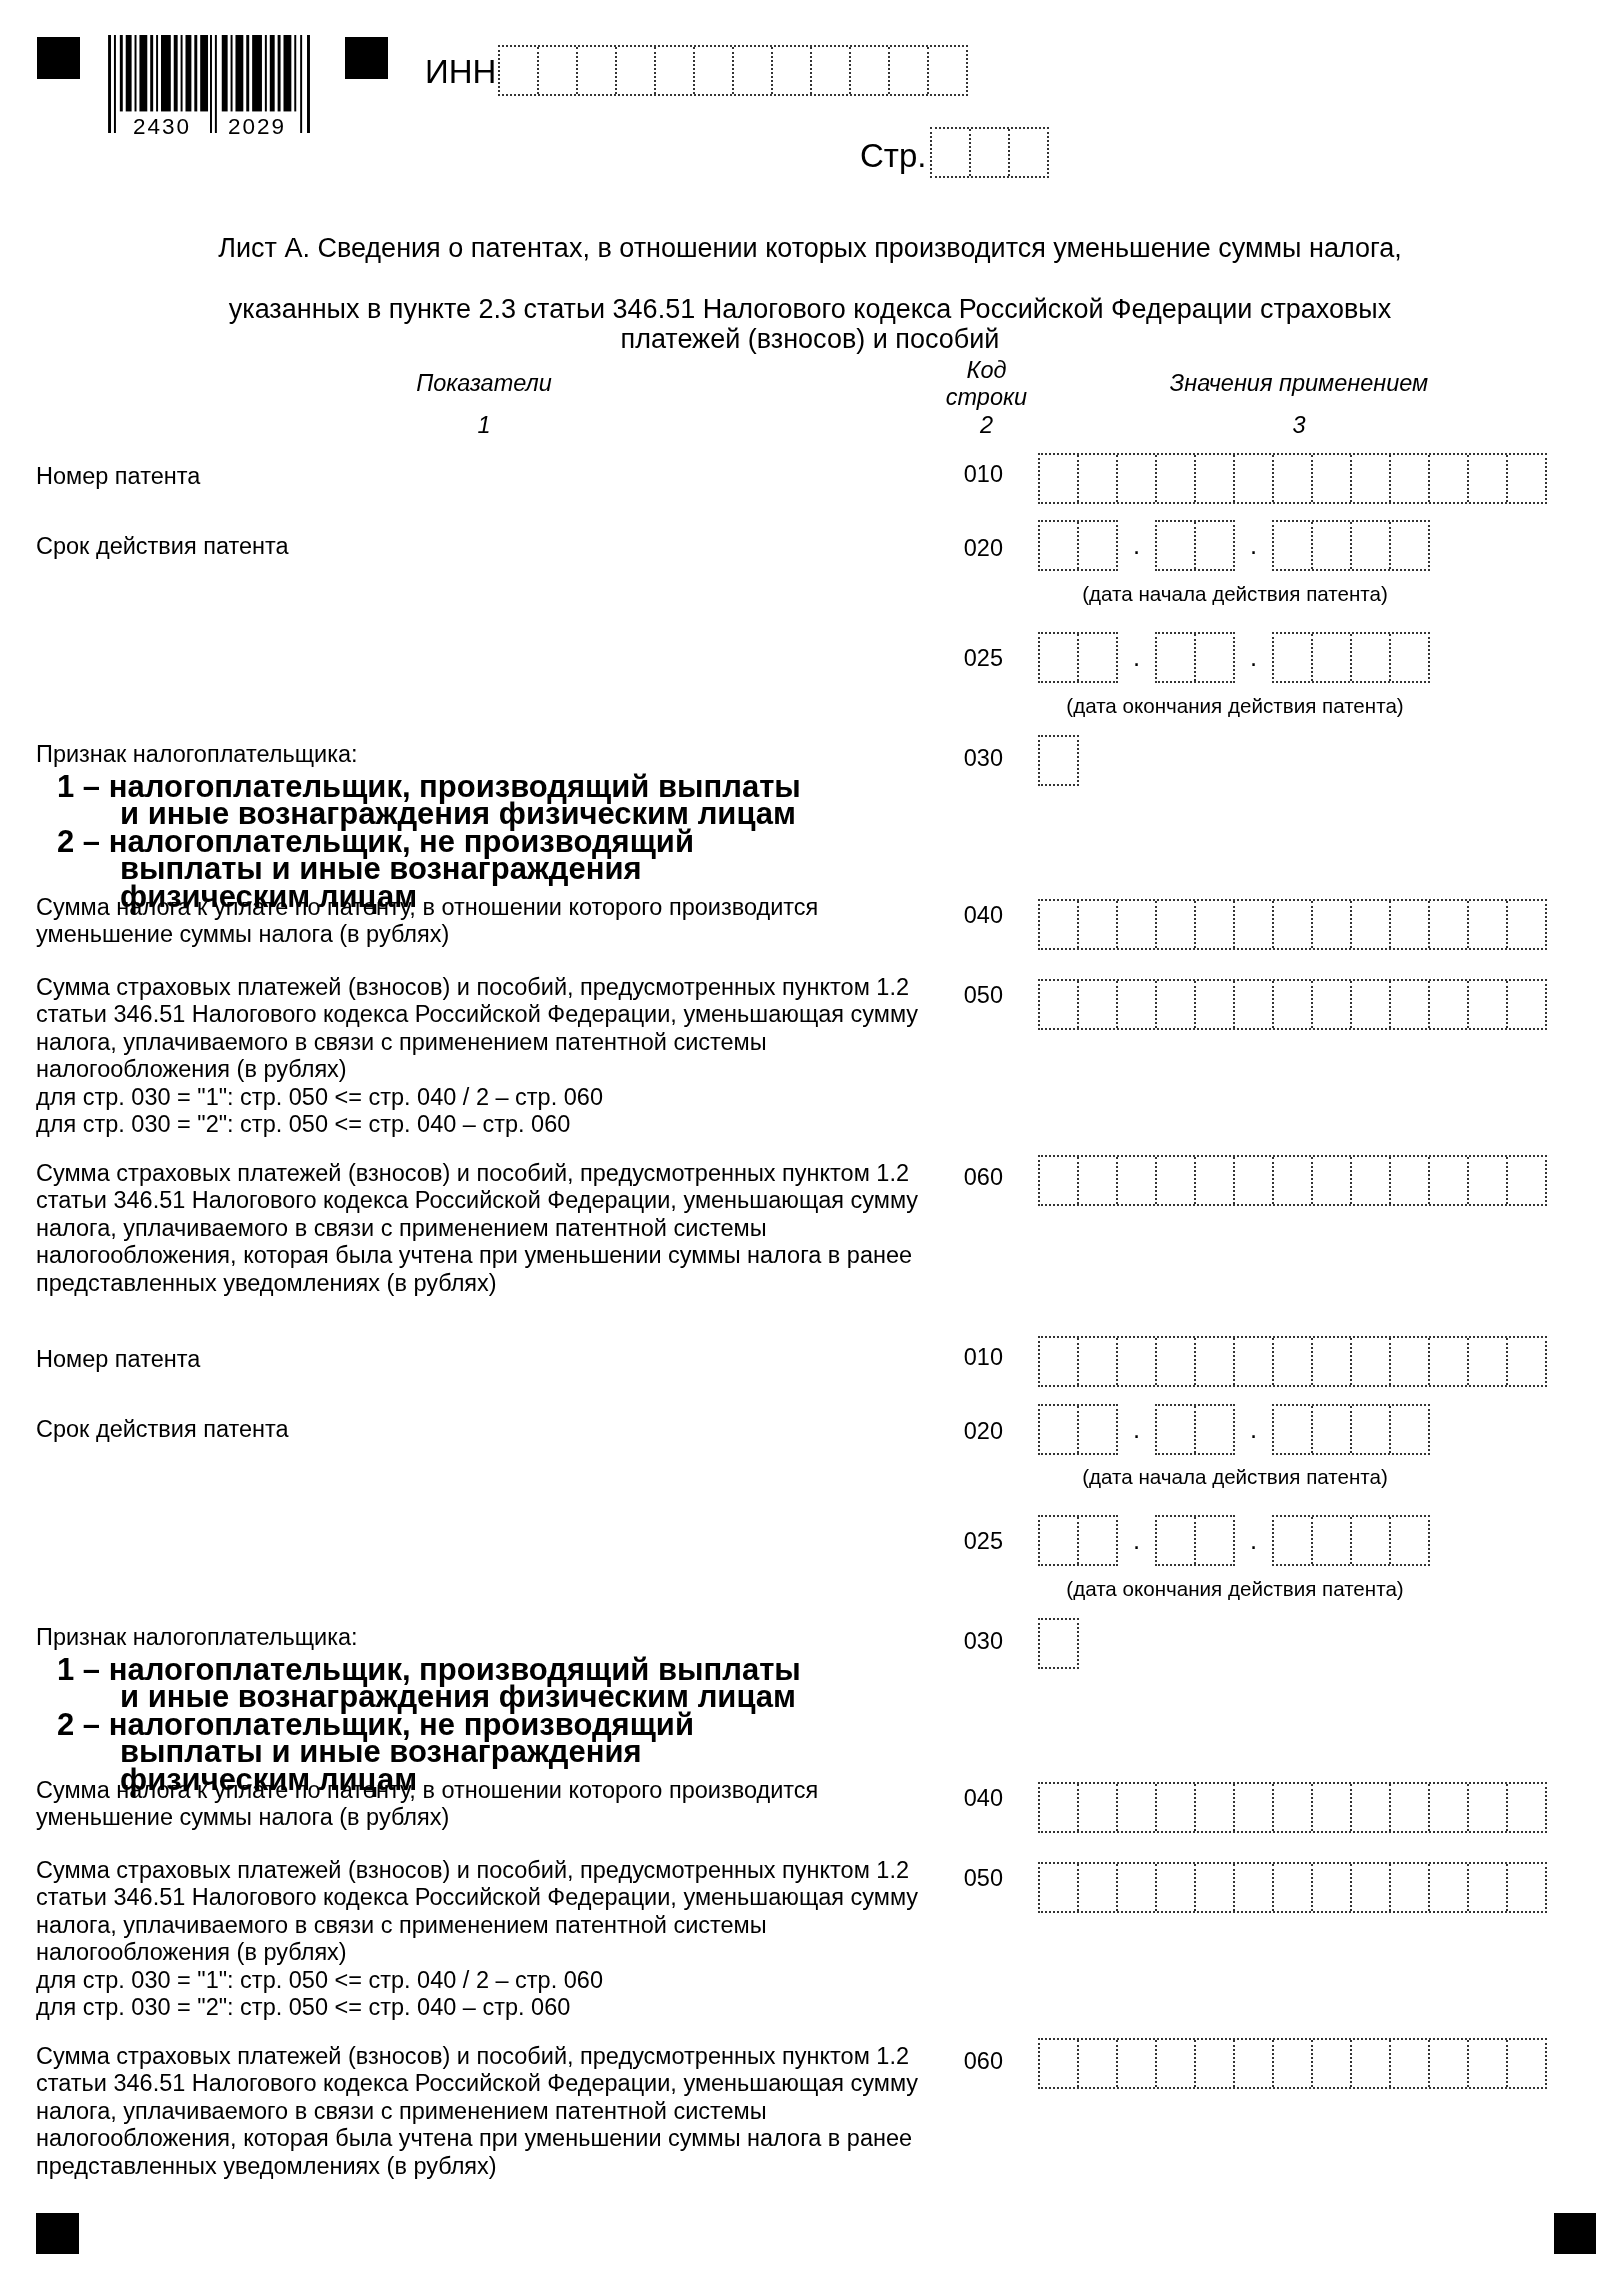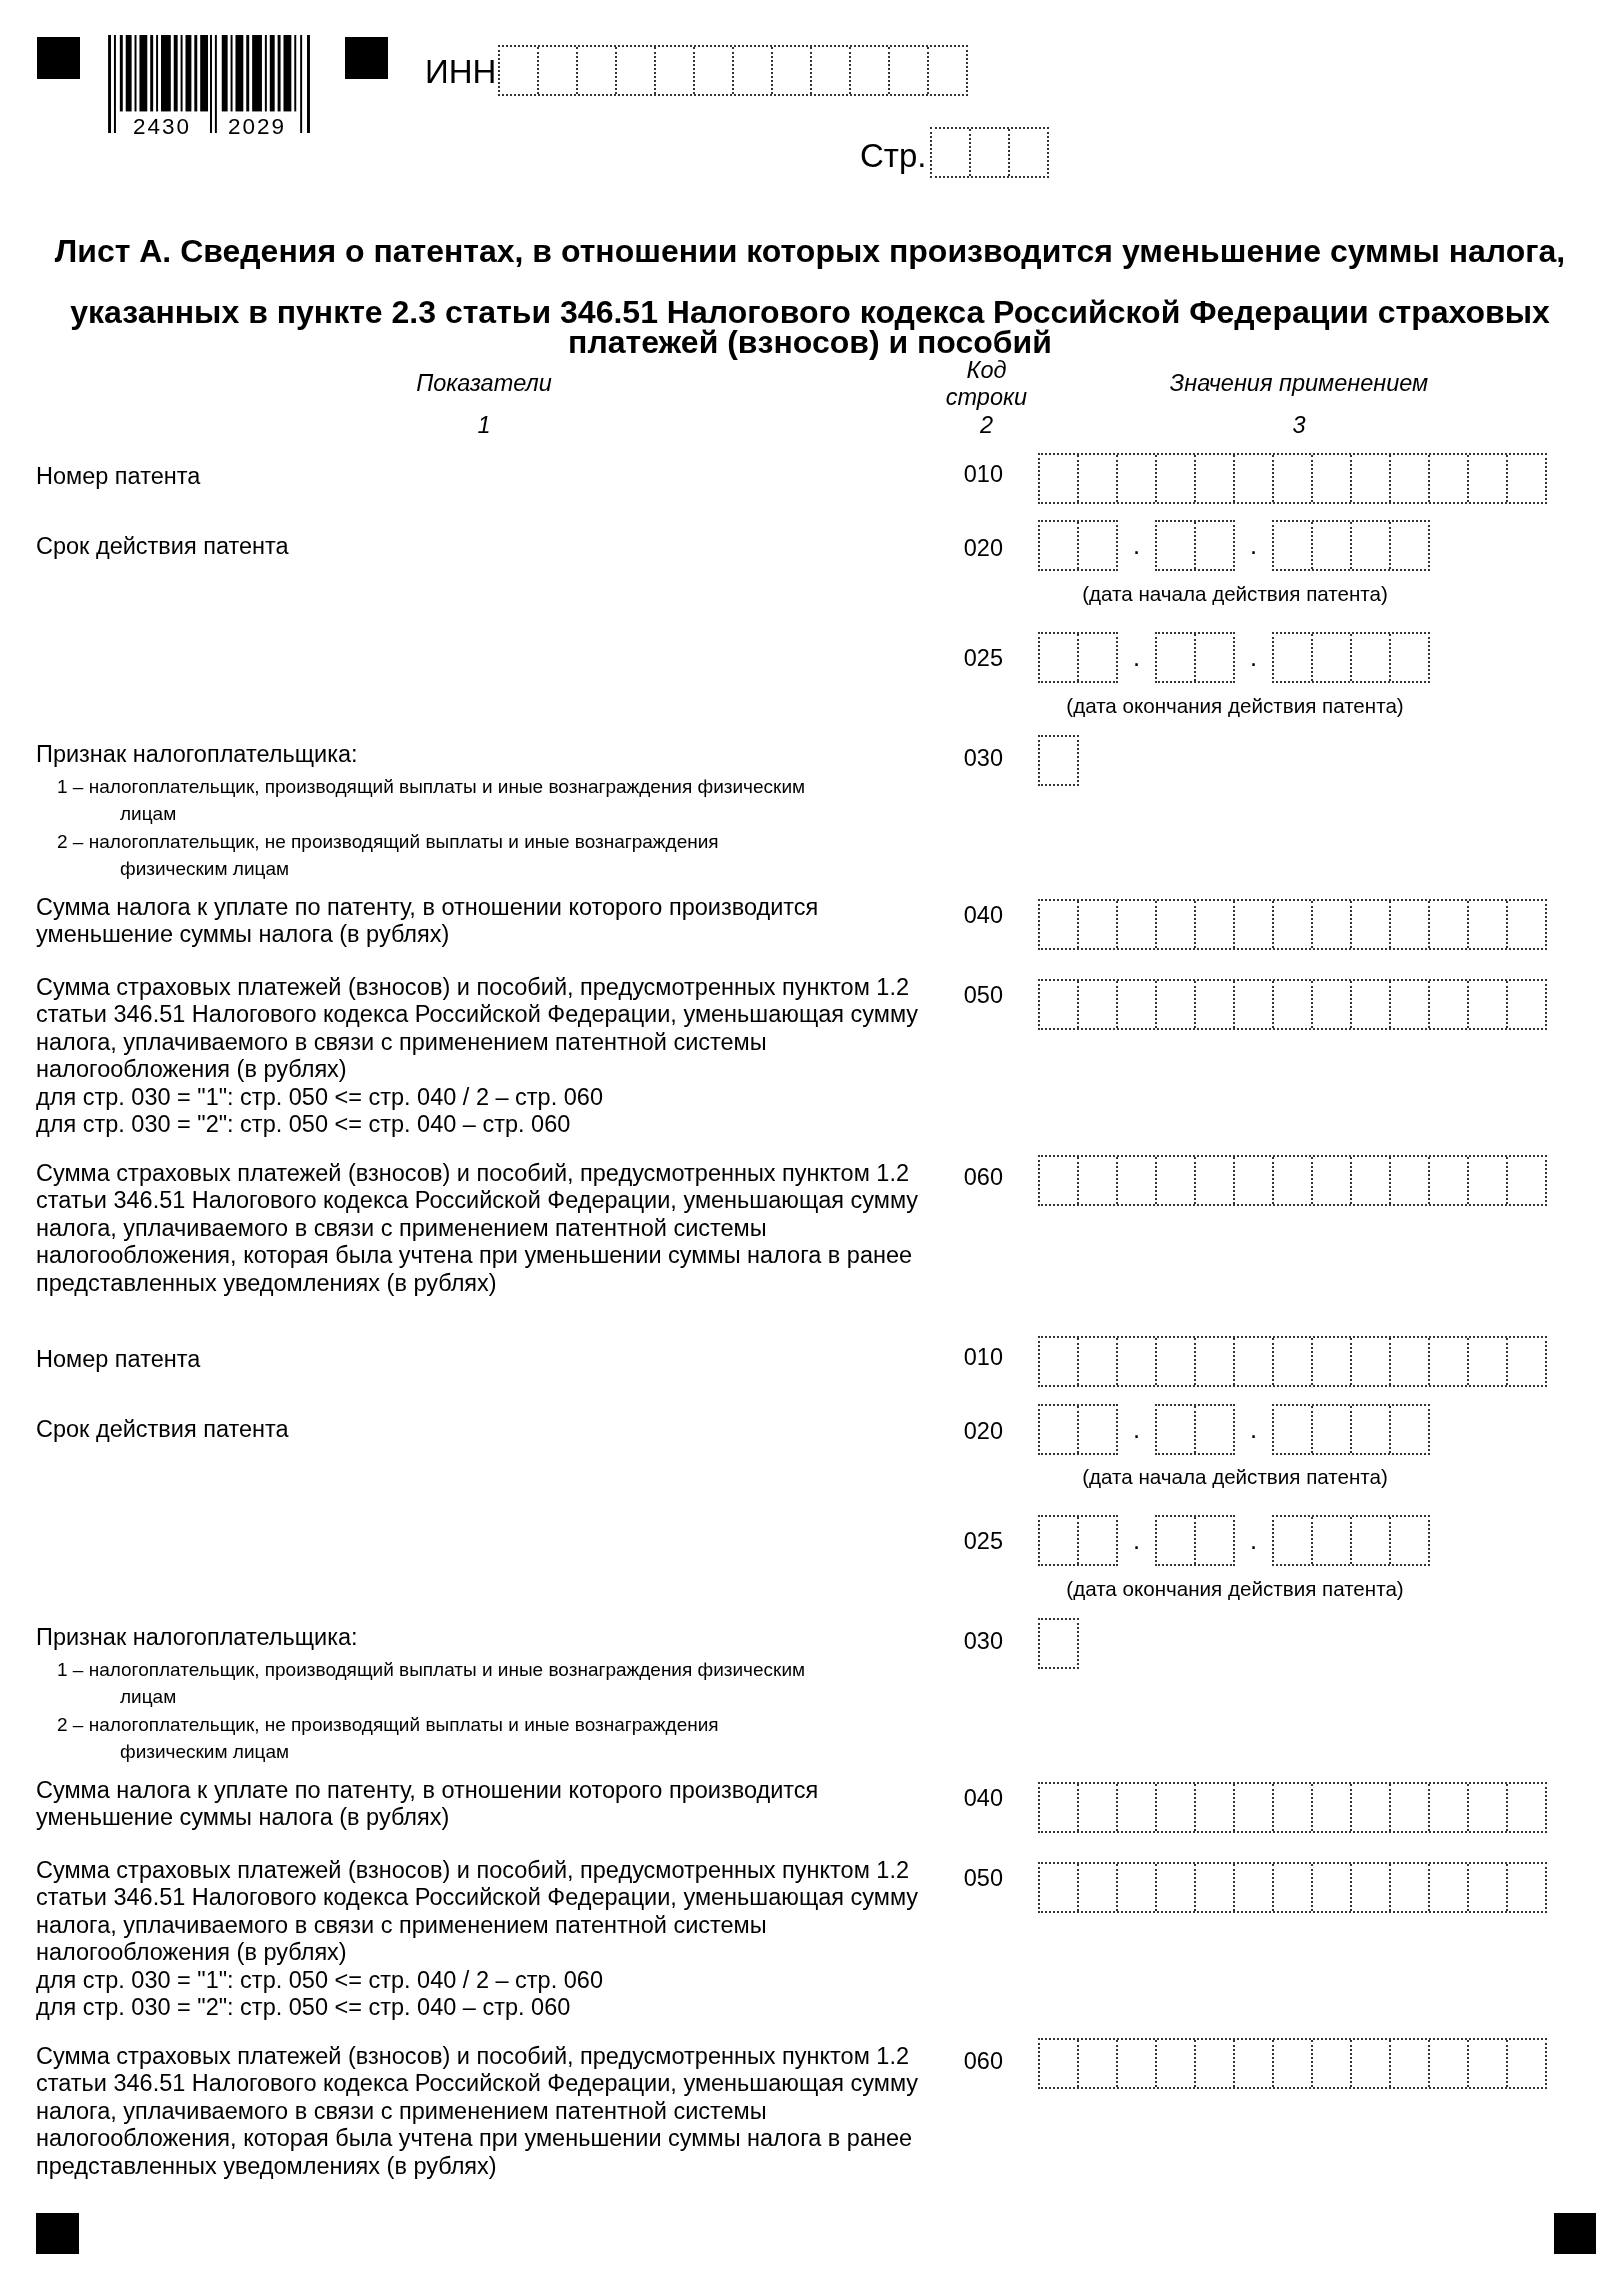--- a/index.html
+++ b/index.html
@@ -9,35 +9,35 @@
     background:#ffffff;
     font-family:"Liberation Sans","DejaVu Sans",sans-serif;
     color:#000;
     overflow:hidden;
   }
   .abs{position:absolute;}
   .sq{position:absolute;background:#000;}
   .inn-label{font-size:33px;}
   .bc-digits{font-size:22.5px;letter-spacing:2px;}
   .title-line{position:absolute;left:0;width:1620px;text-align:center;
-    font-size:32px;font-weight:bold;white-space:nowrap;}
+    font-size:27px;font-weight:normal;white-space:nowrap;}
   .colhead{position:absolute;font-style:italic;font-size:23.5px;text-align:center;}
   .lbl{position:absolute;left:36px;font-size:23.5px;line-height:27.4px;}
   .nowrap{white-space:nowrap;}
   .w920{width:902px;}
   .code{position:absolute;left:944px;width:59px;text-align:right;font-size:23.5px;}
   .boxes{display:flex;border:2px dotted #333;background:#fff;height:47px;box-sizing:content-box;}
   .boxes i{display:block;width:37px;height:100%;border-left:2px dotted #333;}
   .boxes i:first-child{border-left:none;}
   .boxes.abs{position:absolute;}
   .datefield{position:absolute;display:flex;align-items:center;}
   .datefield .dot{width:37px;text-align:center;font-size:25.5px;line-height:51px;}
   .cap{position:absolute;left:1038px;width:394px;text-align:center;font-size:20.6px;}
-  .option{position:absolute;left:57px;width:701px;font-size:19px;line-height:27.4px;
-    padding-left:63px;text-indent:-63px;}
+  .option{position:absolute;left:57px;width:701px;font-size:31px;line-height:27.4px;
+    padding-left:63px;text-indent:-63px;font-weight:bold;}
   .barcode{position:absolute;left:108px;top:35px;}
 </style>
 </head>
 <body>
 
 <div class="page">
 
   <div class="sq" style="left:37px;top:37px;width:43px;height:42px;"></div>
   <div class="sq" style="left:345px;top:37px;width:43px;height:42px;"></div>
 

